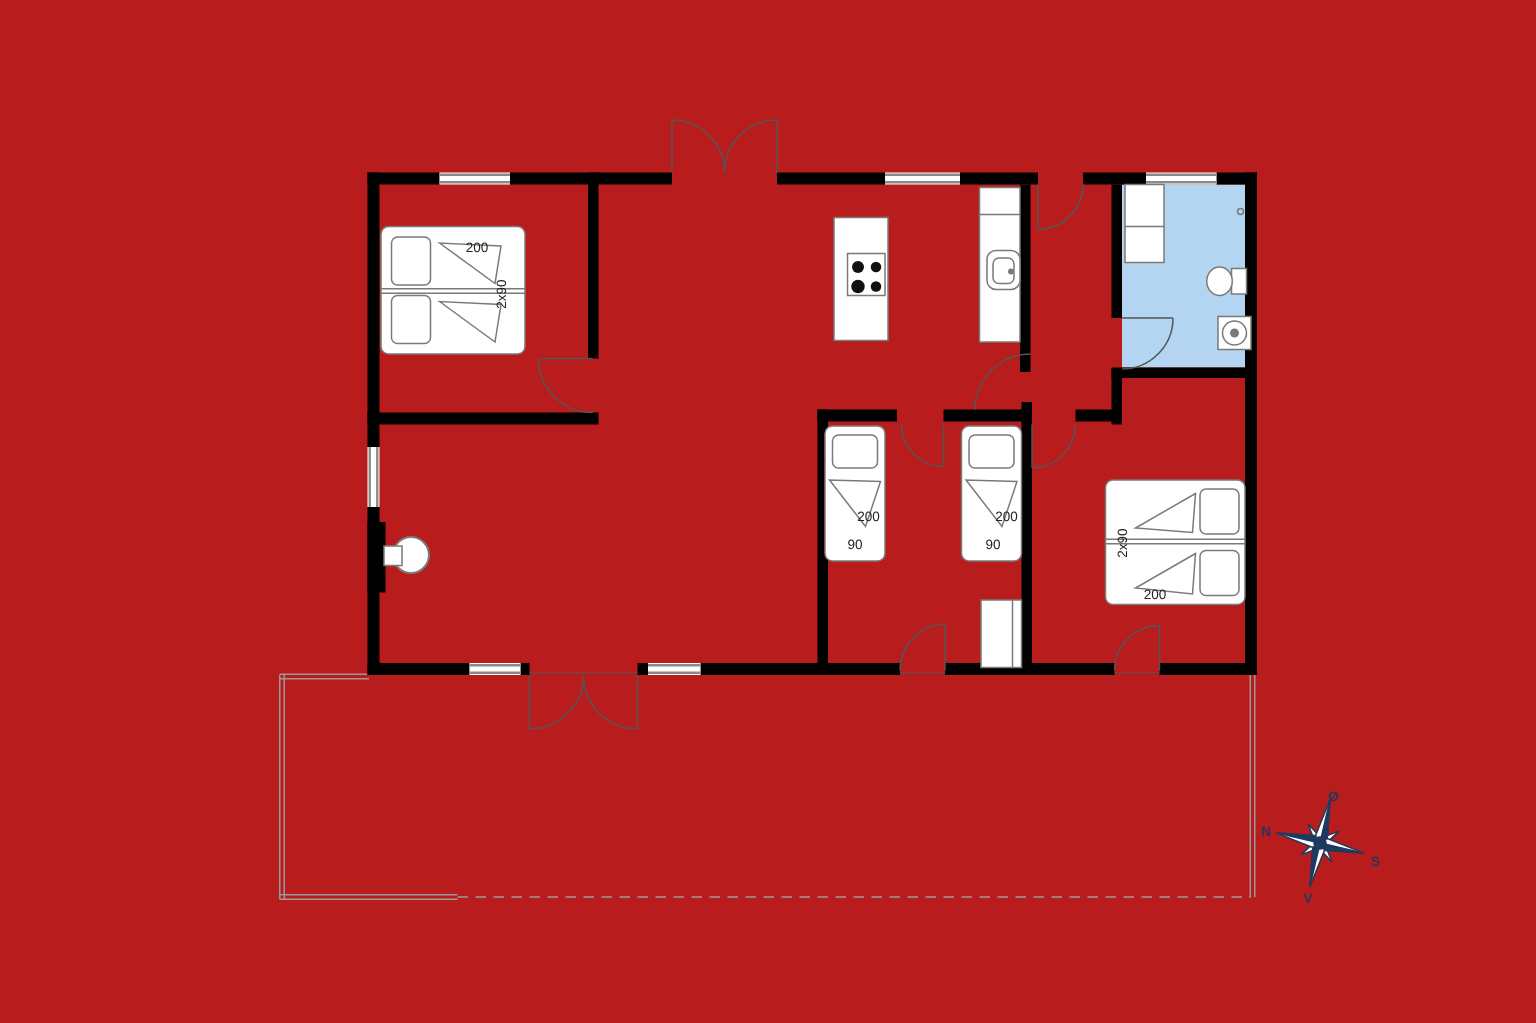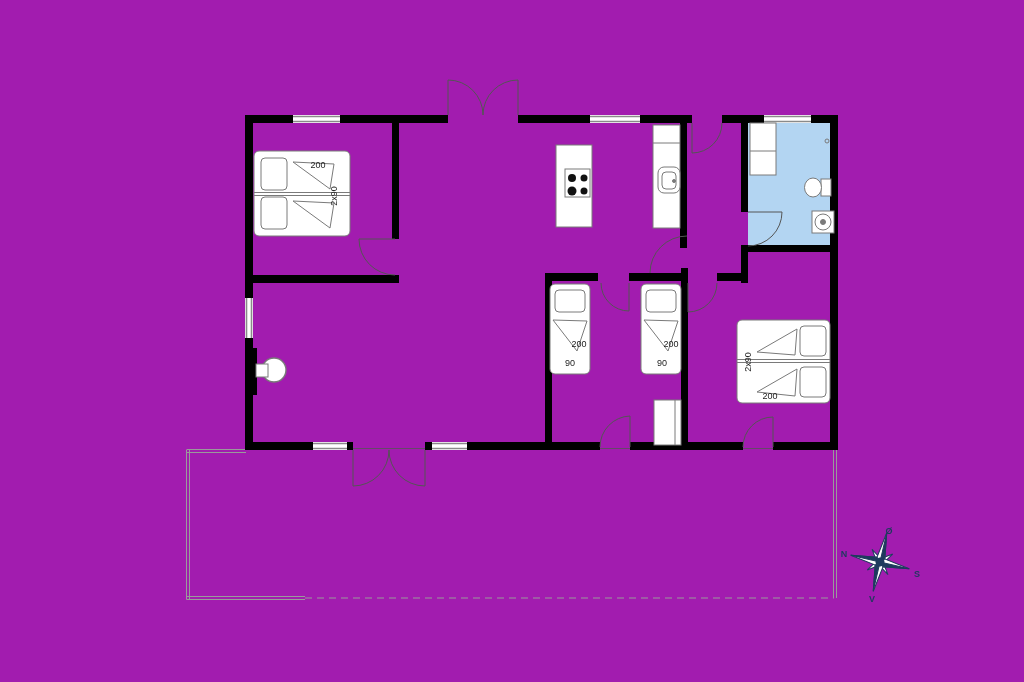--- a/index.html
+++ b/index.html
@@ -1,16 +1,16 @@
 <!DOCTYPE html>
 <html><head>
 <meta charset="utf-8">
 <style>
   html,body{margin:0;padding:0;background:#ffffff;}
-  .stage{position:relative;width:1024px;height:682px;background:#a21caf;overflow:hidden;
+  .stage{position:relative;width:1024px;height:682px;background:#b91c1c;overflow:hidden;
          font-family:"Liberation Sans", sans-serif;}
   svg{display:block;}
   .whitefill{fill:#ffffff;}
   .nofill{fill:none;}
   .lbl{font-family:"Liberation Sans", sans-serif;font-size:9px;}
   .clbl{font-family:"Liberation Sans", sans-serif;font-size:9px;font-weight:bold;}
 </style>
 </head>
 <body>
 

